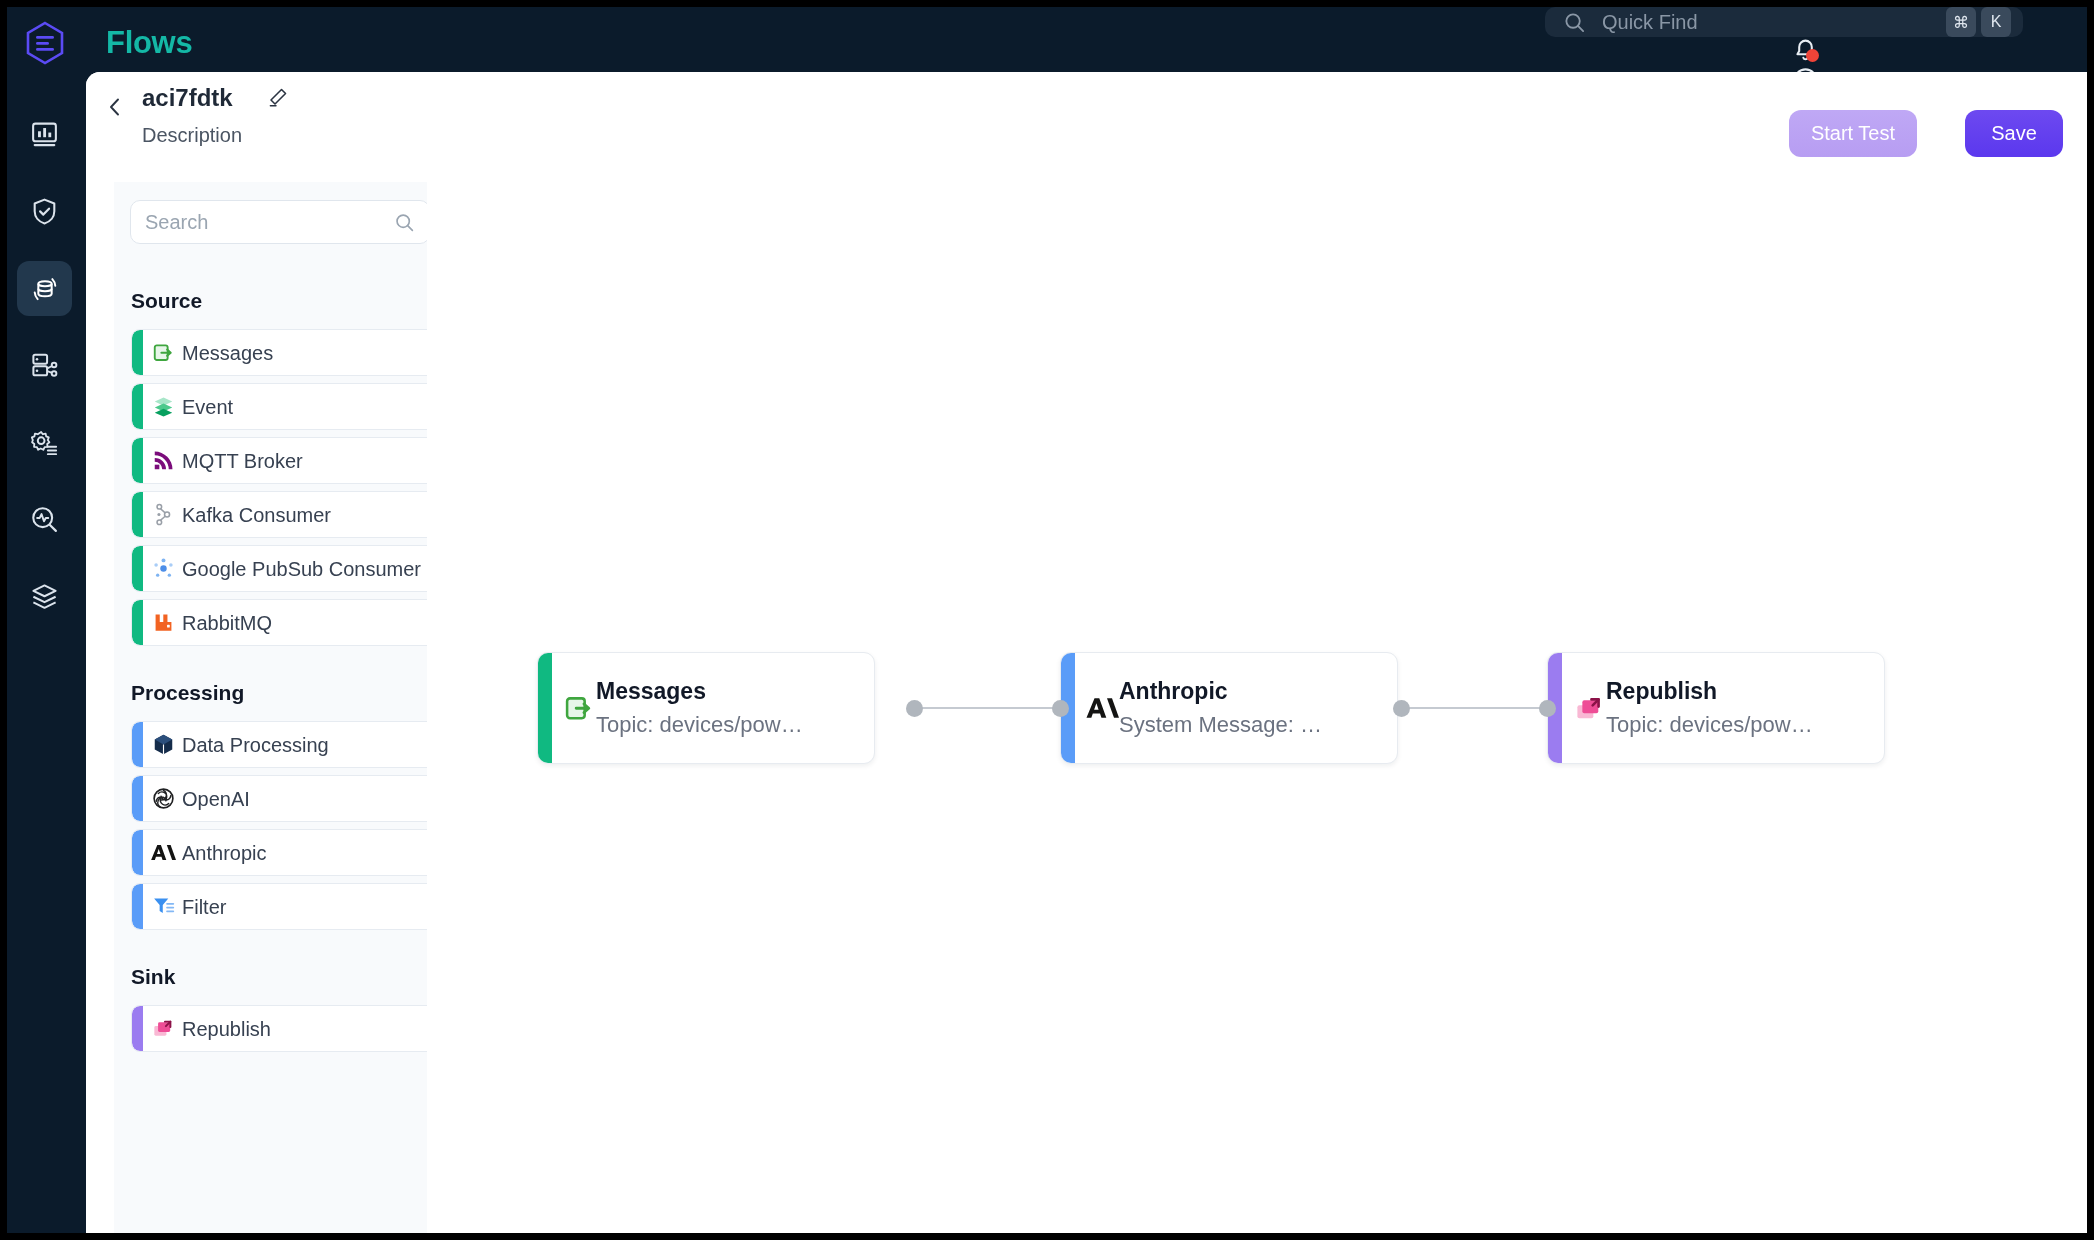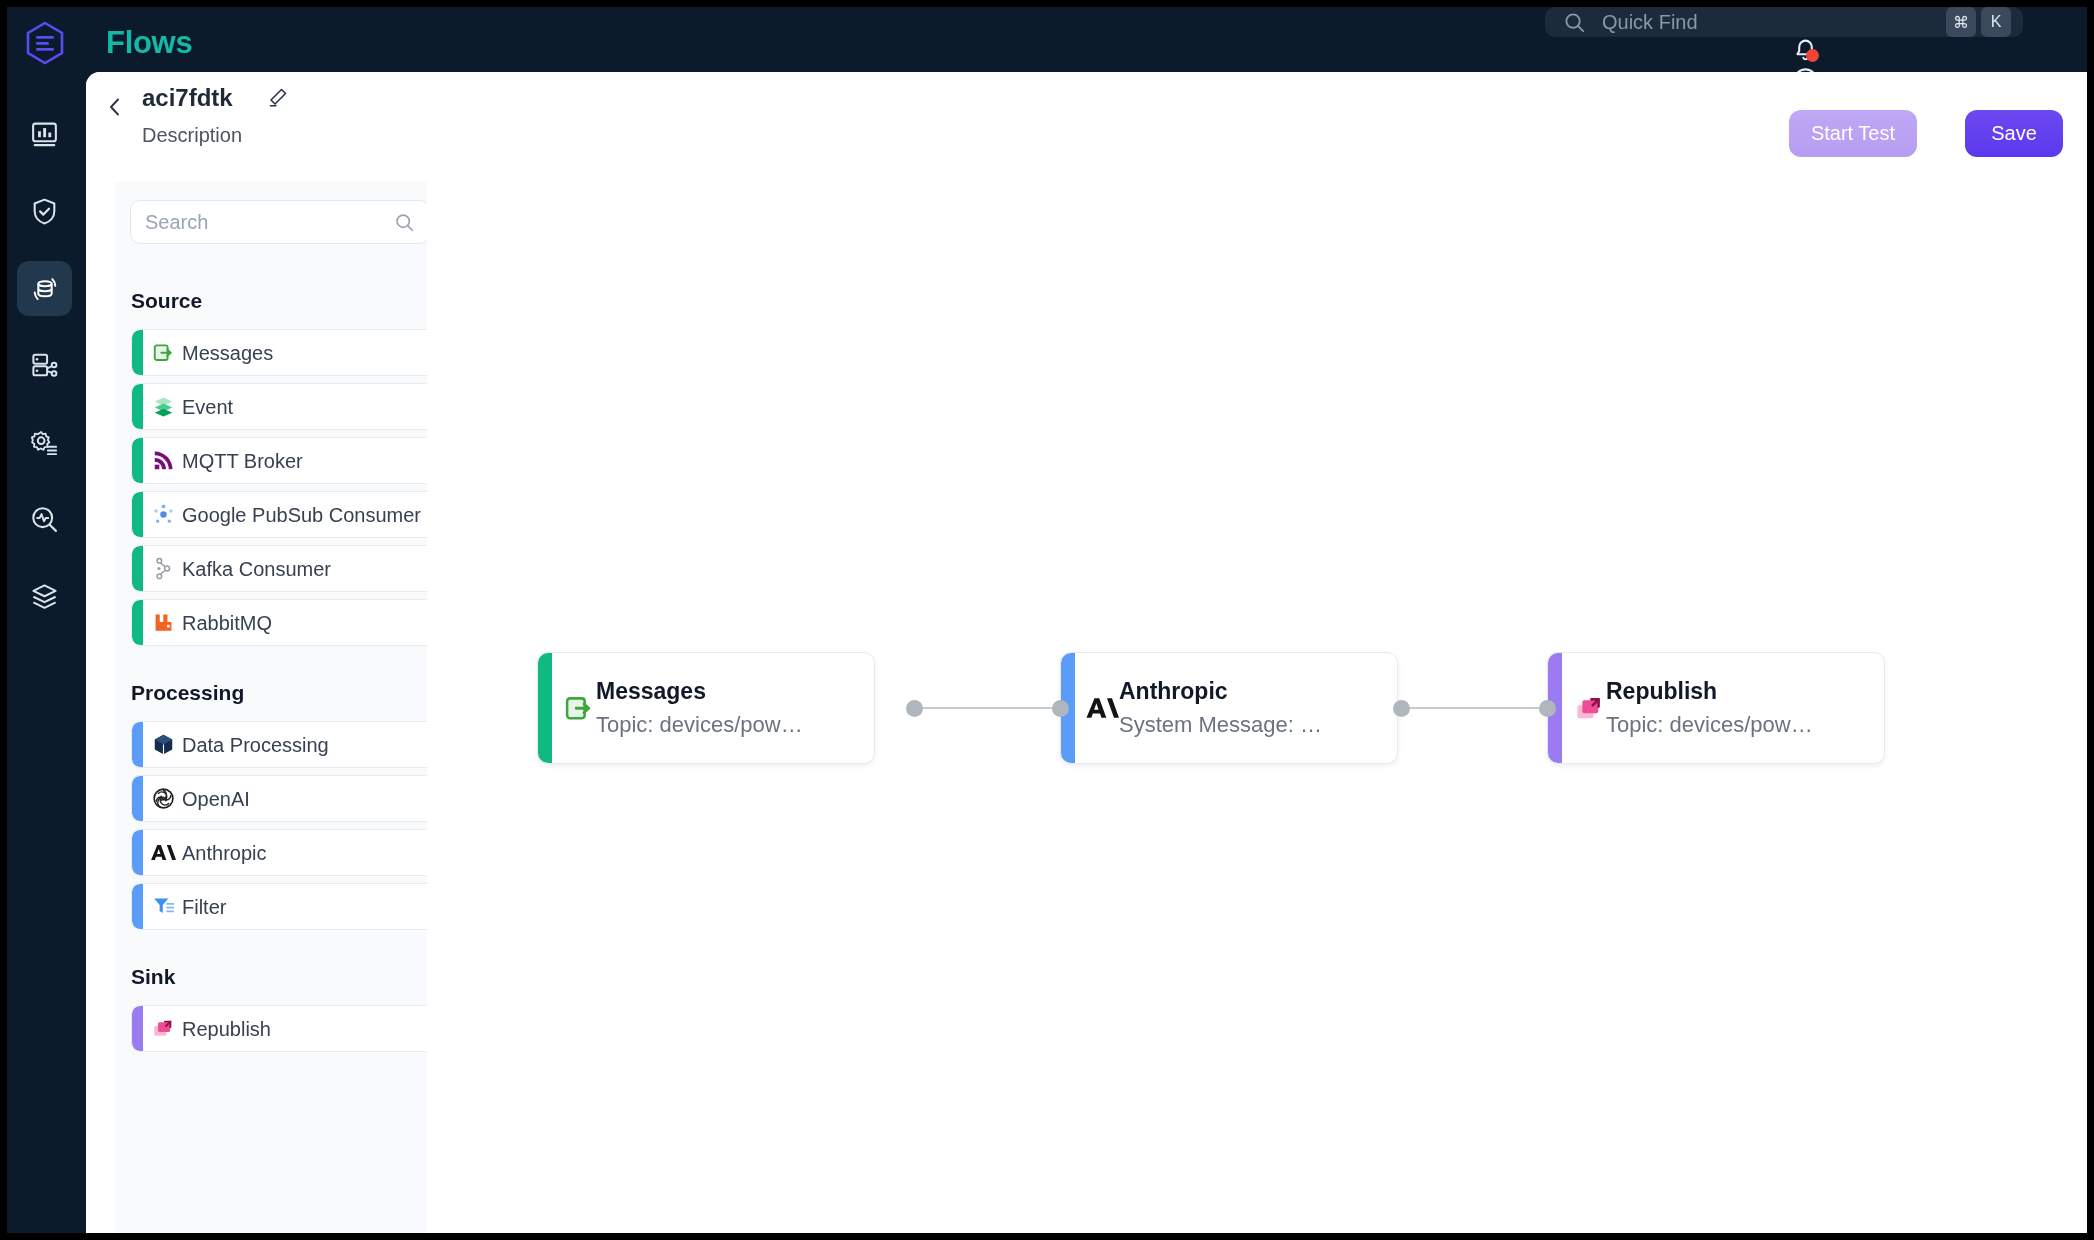--- a/index.html
+++ b/index.html
@@ -394,44 +394,44 @@
               <rect x="3.6" y="16" width="4.4" height="4.4" fill="#7b0c7b"></rect>
             </svg>
           </span>
           <span class="pal-label">MQTT Broker</span>
         </div>
 
         <div class="pal-item">
           <span class="accent" style="background:#10b981"></span>
           <span class="p-icon">
             <svg width="25" height="25" viewBox="0 0 24 24">
+              <circle cx="8" cy="4.6" r="2.2" fill="none" stroke="#9aa0a8" stroke-width="1.5"></circle>
+              <circle cx="8" cy="19.4" r="2.2" fill="none" stroke="#9aa0a8" stroke-width="1.5"></circle>
+              <circle cx="15.4" cy="12" r="2.4" fill="none" stroke="#9aa0a8" stroke-width="1.5"></circle>
+              <circle cx="7.6" cy="12" r="1.5" fill="#9aa0a8"></circle>
+              <line x1="9" y1="6.4" x2="13.6" y2="10.4" stroke="#9aa0a8" stroke-width="1.4"></line>
+              <line x1="9" y1="17.6" x2="13.6" y2="13.7" stroke="#9aa0a8" stroke-width="1.4"></line>
+            </svg>
+          </span>
+          <span class="pal-label">Kafka Consumer</span>
+        </div>
+
+        <div class="pal-item">
+          <span class="accent" style="background:#10b981"></span>
+          <span class="p-icon">
+            <svg width="25" height="25" viewBox="0 0 24 24">
               <circle cx="12" cy="12" r="3.1" fill="#4d8ee8"></circle>
               <circle cx="12" cy="4.2" r="1.9" fill="#7fb4f2"></circle>
               <circle cx="4.9" cy="8.6" r="1.7" fill="#a9cdf7"></circle>
               <circle cx="19.1" cy="8.6" r="1.7" fill="#a9cdf7"></circle>
               <circle cx="6.4" cy="18.4" r="1.6" fill="#7fb4f2"></circle>
               <circle cx="17.6" cy="18.4" r="1.6" fill="#7fb4f2"></circle>
             </svg>
           </span>
           <span class="pal-label">Google PubSub Consumer</span>
-        </div>
-
-        <div class="pal-item">
-          <span class="accent" style="background:#10b981"></span>
-          <span class="p-icon">
-            <svg width="25" height="25" viewBox="0 0 24 24">
-              <circle cx="8" cy="4.6" r="2.2" fill="none" stroke="#9aa0a8" stroke-width="1.5"></circle>
-              <circle cx="8" cy="19.4" r="2.2" fill="none" stroke="#9aa0a8" stroke-width="1.5"></circle>
-              <circle cx="15.4" cy="12" r="2.4" fill="none" stroke="#9aa0a8" stroke-width="1.5"></circle>
-              <circle cx="7.6" cy="12" r="1.5" fill="#9aa0a8"></circle>
-              <line x1="9" y1="6.4" x2="13.6" y2="10.4" stroke="#9aa0a8" stroke-width="1.4"></line>
-              <line x1="9" y1="17.6" x2="13.6" y2="13.7" stroke="#9aa0a8" stroke-width="1.4"></line>
-            </svg>
-          </span>
-          <span class="pal-label">Kafka Consumer</span>
         </div>
 
         <div class="pal-item">
           <span class="accent" style="background:#10b981"></span>
           <span class="p-icon">
             <svg width="25" height="25" viewBox="0 0 24 24">
               <path d="M4.4 4.4h4v7.2h3.4V4.4h4v7.2h3.8v8.2H4.4z" fill="#f26322"></path>
               <rect x="15.4" y="14.2" width="2.6" height="2.6" rx="0.6" fill="#ffffff"></rect>
             </svg>
           </span>

